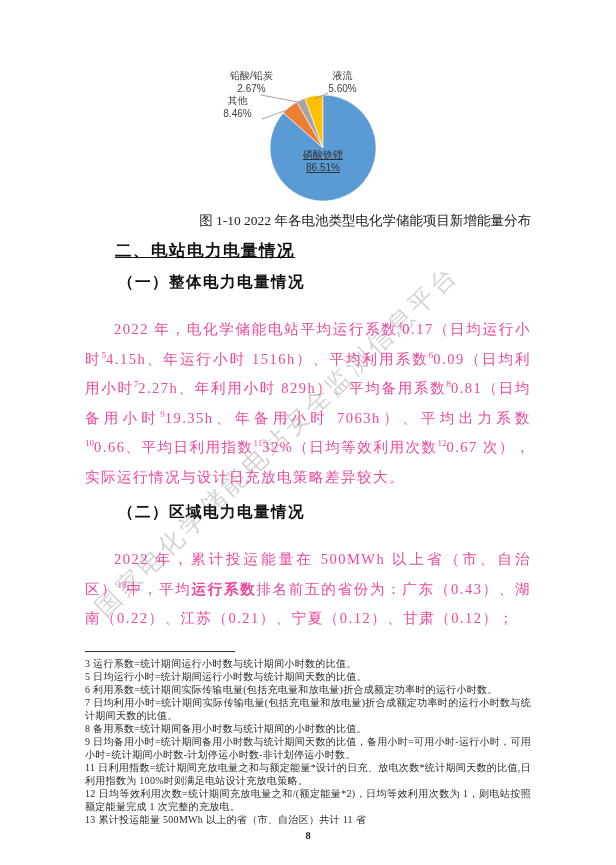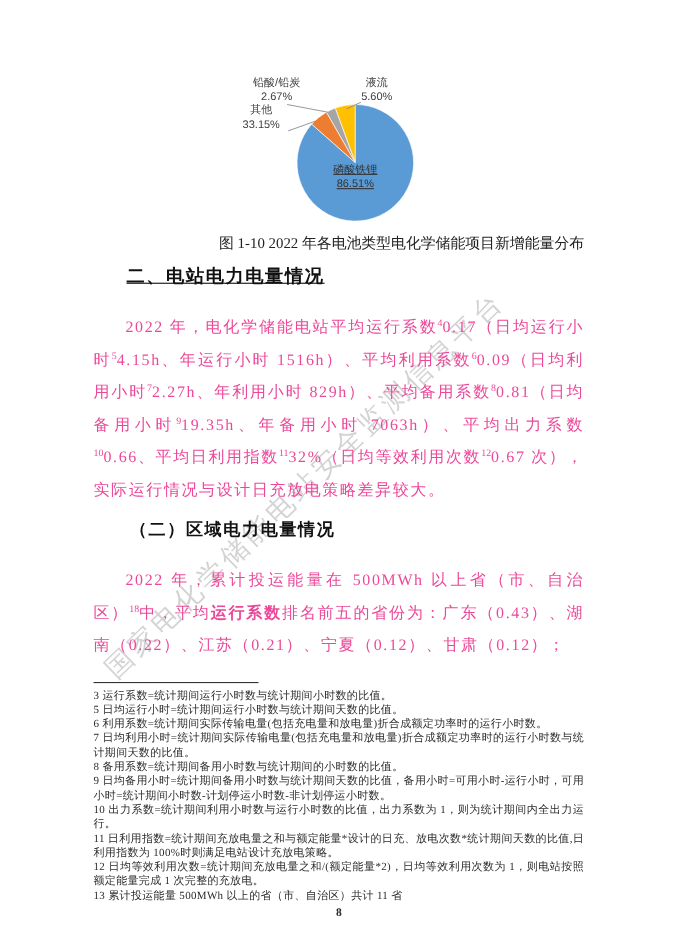--- a/index.html
+++ b/index.html
@@ -68,49 +68,49 @@
     <div class="clabel lead">
       <span>铅酸/铅炭</span><br>
       <span>2.67%</span>
     </div>
     <div class="clabel flow">
       <span>液流</span><br>
       <span>5.60%</span>
     </div>
     <div class="clabel other">
       <span>其他</span><br>
-      <span>33.15%</span>
+      <span>8.46%</span>
     </div>
     <div class="clabel lfp">
       <span>磷酸铁锂</span><br>
       <span>86.51%</span>
     </div>
   </div>
 
   <div class="caption">图 1-10 2022 年各电池类型电化学储能项目新增能量分布</div>
 
   <div class="h1">二、电站电力电量情况</div>
 
+  <div class="h2">（一）整体电力电量情况</div>
 
   <p class="body-p"><span>2022 年，电化学储能电站平均运行系数</span><sup>4</sup><span>0.17（日均运行小时</span><sup>5</sup><span>4.15h、年运行小时 1516h）、平均利用系数</span><sup>6</sup><span>0.09（日均利用小时</span><sup>7</sup><span>2.27h、年利用小时 829h）、平均备用系数</span><sup>8</sup><span>0.81（日均备用小时</span><sup>9</sup><span>19.35h、年备用小时 7063h）、平均出力系数</span><sup>10</sup><span>0.66、平均日利用指数</span><sup>11</sup><span>32%（日均等效利用次数</span><sup>12</sup><span>0.67 次），实际运行情况与设计日充放电策略差异较大。</span></p>
 
   <div class="h2">（二）区域电力电量情况</div>
 
   <p class="body-p"><span>2022 年，累计投运能量在 500MWh 以上省（市、自治区）</span><sup>18</sup><span>中，平均</span><span class="b">运行系数</span><span>排名前五的省份为：广东（0.43）、湖南（0.22）、江苏（0.21）、宁夏（0.12）、甘肃（0.12）；</span></p>
 
   <div class="fnsep"></div>
 
   <div class="footnotes">
       <div class="fn">3 运行系数=统计期间运行小时数与统计期间小时数的比值。</div>
       <div class="fn">5 日均运行小时=统计期间运行小时数与统计期间天数的比值。</div>
       <div class="fn">6 利用系数=统计期间实际传输电量(包括充电量和放电量)折合成额定功率时的运行小时数。</div>
       <div class="fn">7 日均利用小时=统计期间实际传输电量(包括充电量和放电量)折合成额定功率时的运行小时数与统计期间天数的比值。</div>
       <div class="fn">8 备用系数=统计期间备用小时数与统计期间的小时数的比值。</div>
       <div class="fn">9 日均备用小时=统计期间备用小时数与统计期间天数的比值，备用小时=可用小时-运行小时，可用小时=统计期间小时数-计划停运小时数-非计划停运小时数。</div>
-      <div class="fn">10 出力系数=统计期间利用小时数与运行小时数的比值，出力系数为 1，则为统计期间内全出力运行。</div>
       <div class="fn">11 日利用指数=统计期间充放电量之和与额定能量*设计的日充、放电次数*统计期间天数的比值,日利用指数为 100%时则满足电站设计充放电策略。</div>
       <div class="fn">12 日均等效利用次数=统计期间充放电量之和/(额定能量*2)，日均等效利用次数为 1，则电站按照额定能量完成 1 次完整的充放电。</div>
       <div class="fn">13 累计投运能量 500MWh 以上的省（市、自治区）共计 11 省</div>
     </div>
 
   <div class="pagenum">8</div>
 
 </div>
 
 </body></html>

